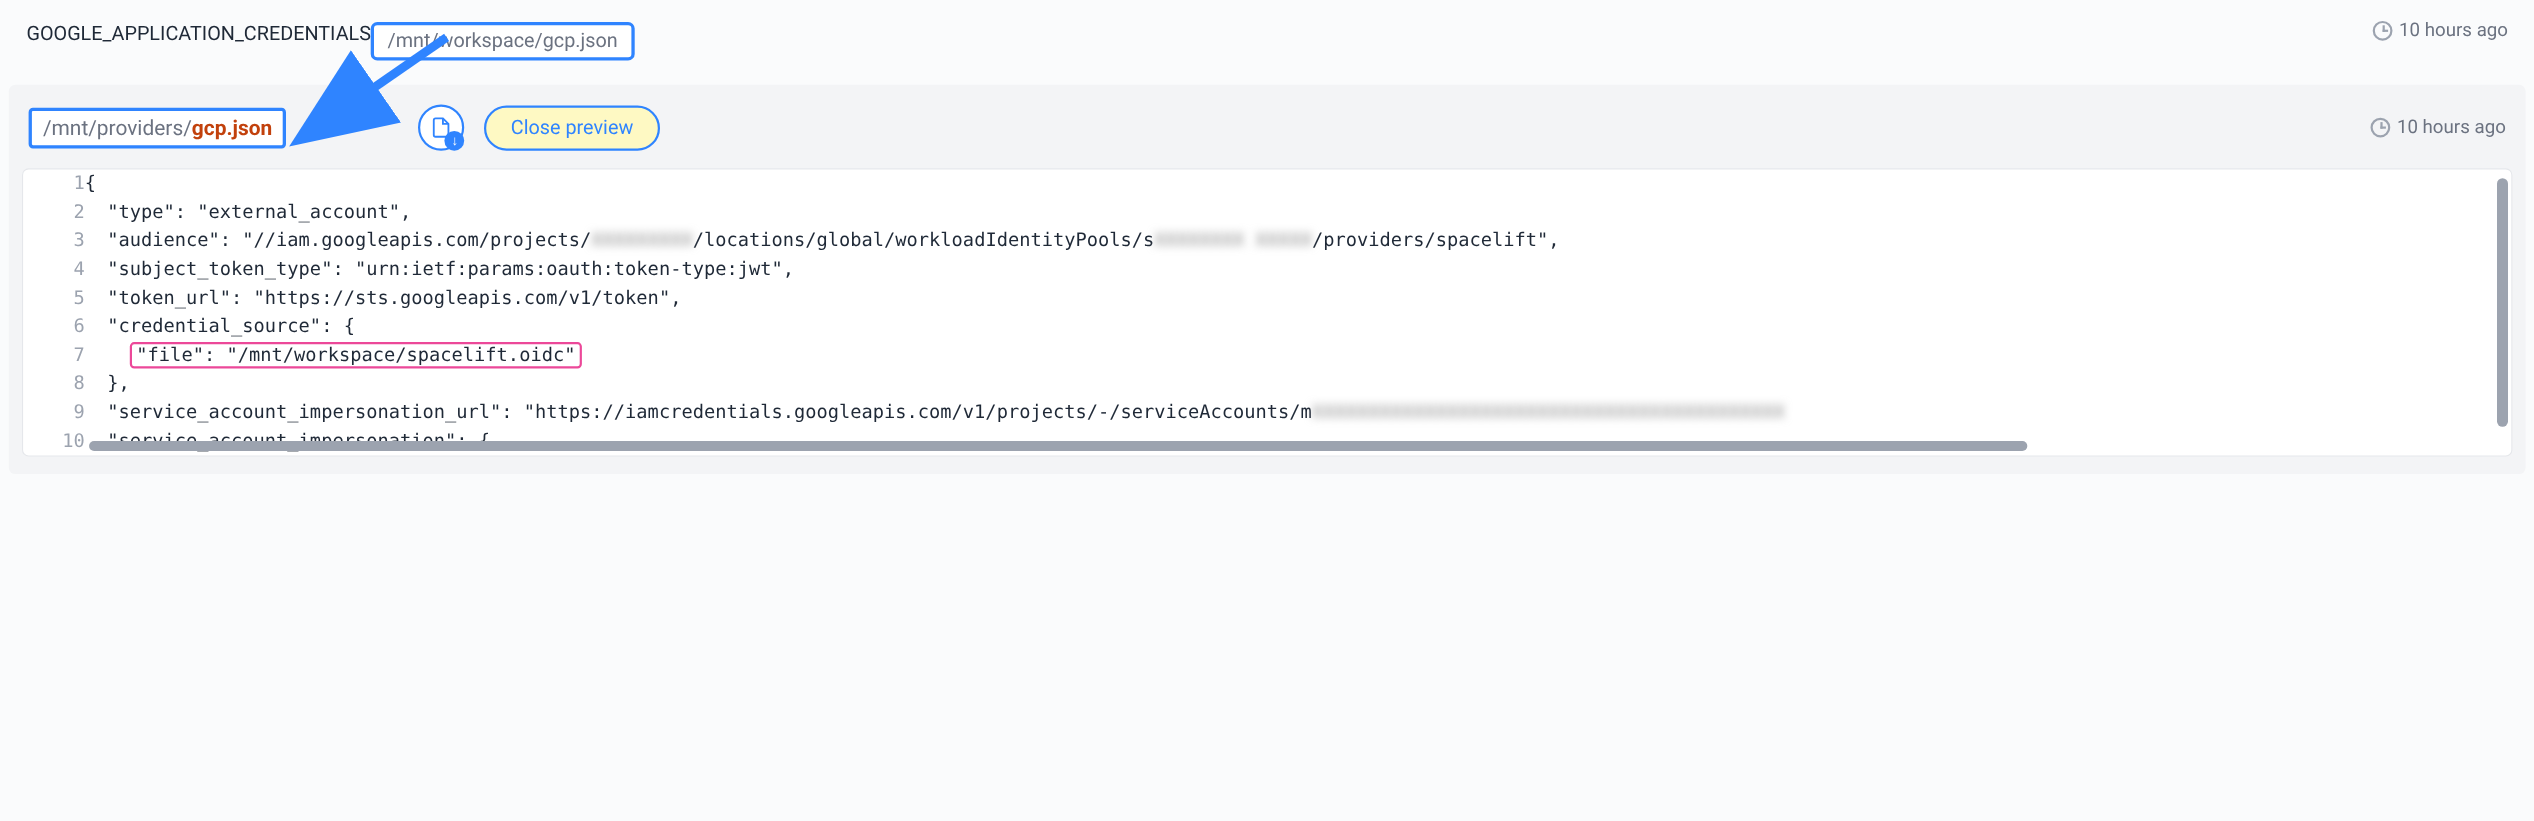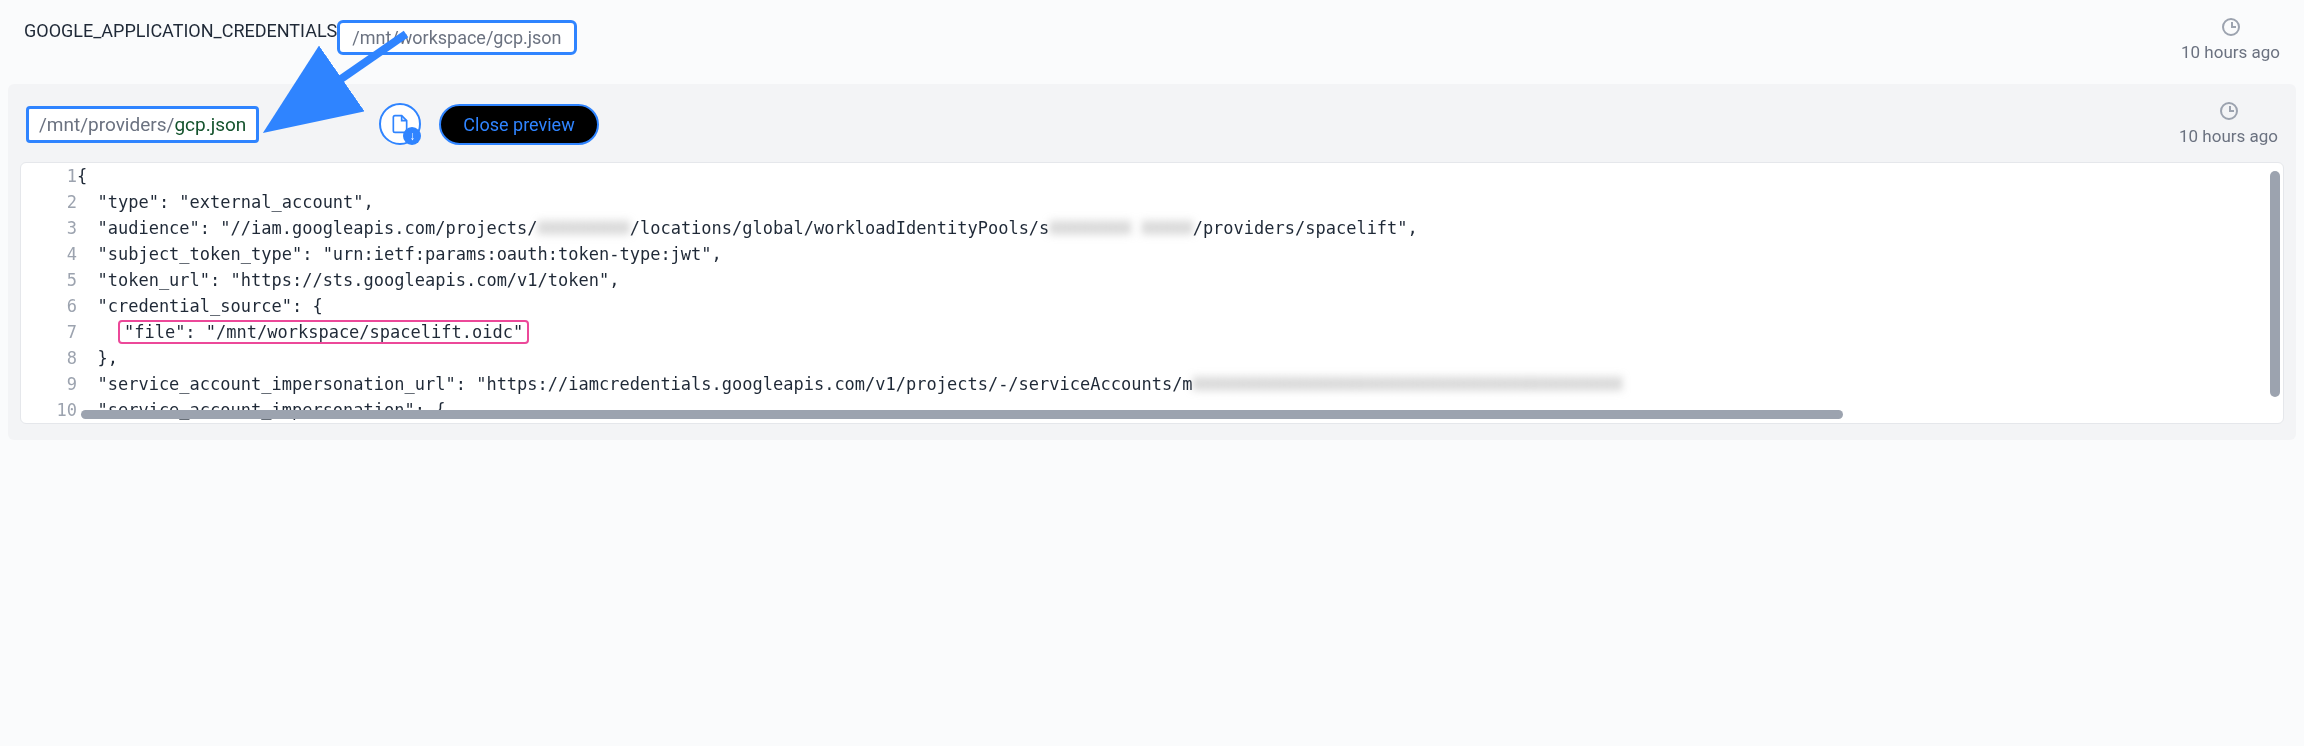--- a/index.html
+++ b/index.html
@@ -37,21 +37,20 @@
       background: #fff;
       white-space: nowrap;
       margin-top: 2px;
     }
     .timestamp {
       display: flex;
       align-items: center;
       gap: 6px;
       color: #6b7280;
       font-size: 17px;
-      flex-direction: column;
     }
     .clock-icon {
       width: 18px;
       height: 18px;
       border: 2px solid #9ca3af;
       border-radius: 50%;
       position: relative;
       flex-shrink: 0;
     }
     .clock-icon::before {
@@ -91,22 +90,22 @@
     }
     .path-box {
       border: 3px solid #2f84ff;
       border-radius: 4px;
       padding: 4px 10px;
       font-size: 19px;
       color: #6b7280;
       background: #fff;
     }
     .path-box .filename {
-      color: #14532d;
-      font-weight: 400;
+      color: #c2410c;
+      font-weight: 700;
     }
     .header-buttons {
       display: flex;
       align-items: center;
       gap: 18px;
     }
     .icon-btn {
       width: 42px;
       height: 42px;
       border: 2px solid #2f84ff;
@@ -129,21 +128,21 @@
       border-radius: 50%;
       display: flex;
       align-items: center;
       justify-content: center;
       color: #fff;
       font-size: 12px;
     }
     .close-preview-btn {
       border: 2px solid #2f84ff;
       border-radius: 22px;
-      background: #000000;
+      background: #fef9c3;
       color: #2f84ff;
       font-size: 18px;
       padding: 8px 22px;
       cursor: pointer;
       font-family: inherit;
     }
     .code-viewer {
       background: #fff;
       border: 1px solid #e5e7eb;
       border-radius: 6px;

